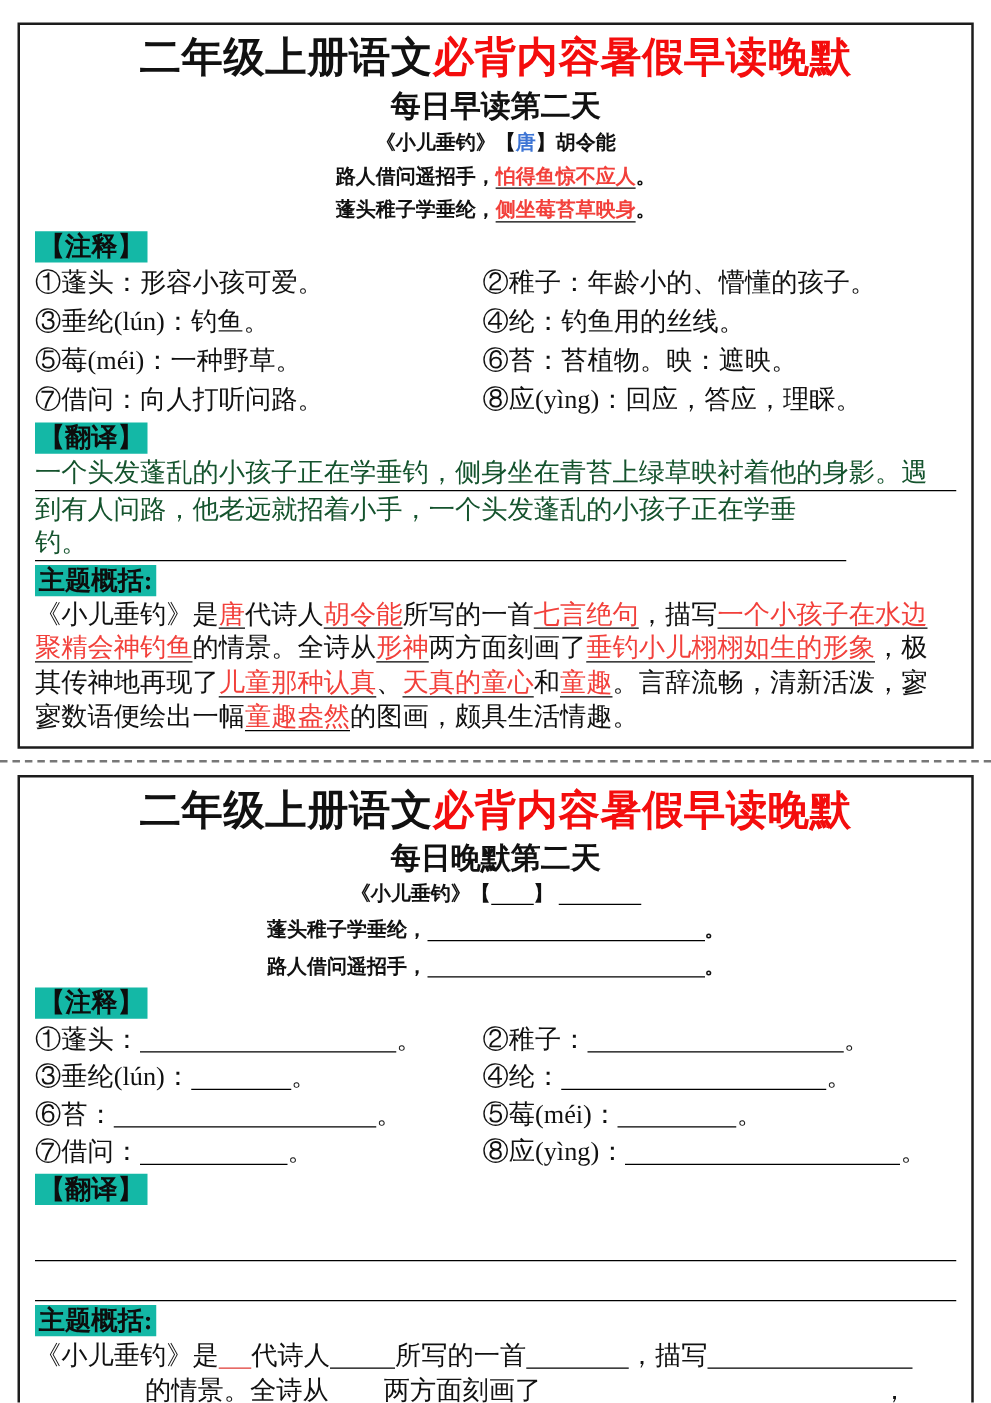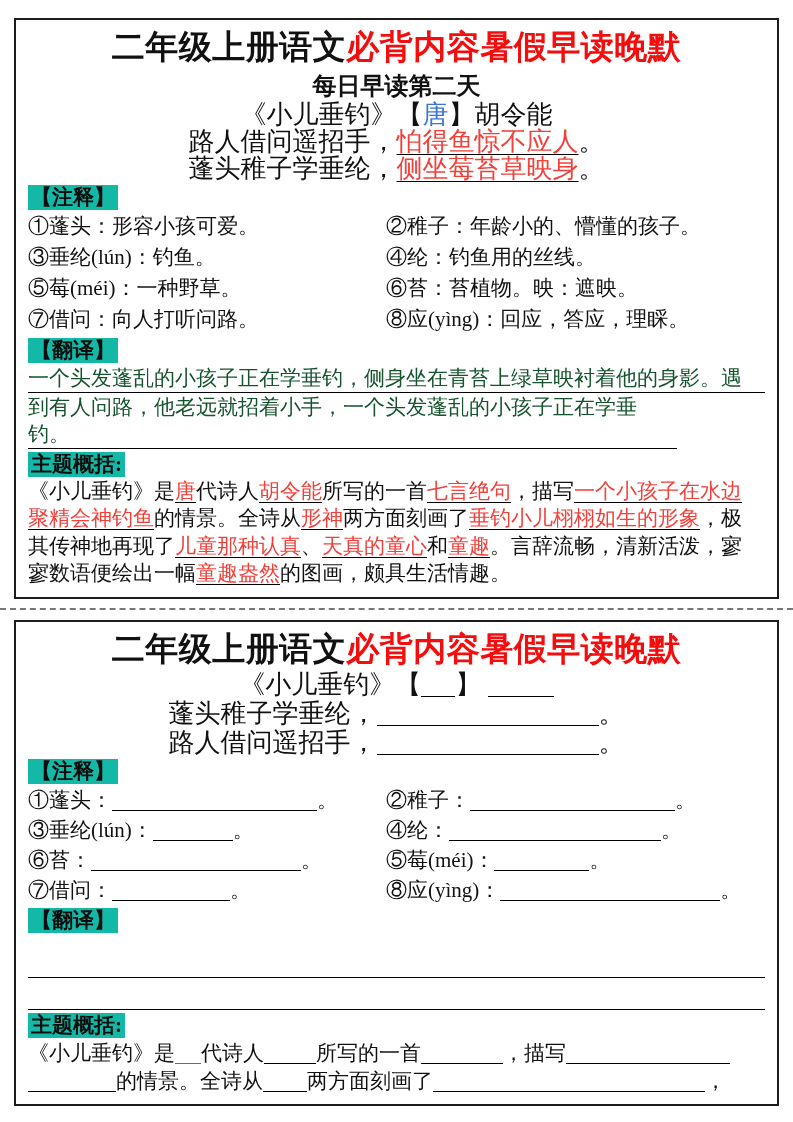--- a/index.html
+++ b/index.html
@@ -24,21 +24,21 @@
     line-height:1.35;
     letter-spacing:0.5px;
     white-space:nowrap;
   }
   .title-red { color:#F40D0D; }
   .subtitle {
     text-align:center; font-size:24px; font-weight:bold;
     line-height:30px; margin-top:1px;
   }
   .poem-line {
-    text-align:center; font-size:26px; line-height:27px;
+    text-align:center; font-size:16px; line-height:27px;font-weight:bold;
   }
   .label-green {
     display:inline-block;
     background:#14b8a6; color:#0d0d0d;
     font-size:21px; font-weight:600;
     line-height:25px; padding:0 3px;
     margin:3px 0 1px 0;
   }
   .notes-grid {
     display:grid; grid-template-columns:358px auto;
@@ -124,20 +124,21 @@
       <div class="theme-line"><span class="seg-k">寥数语便绘出一幅</span><span class="seg-ru">童趣盎然</span><span class="seg-k">的图画，颇具生活情趣。</span></div>
     </div>
   </div>
 
   <div class="divider"></div>
 
   <div class="card card2">
     <div class="main-title">
       <span>二年级上册语文</span><span class="title-red">必背内容暑假早读晚默</span>
     </div>
+    <div class="subtitle">每日晚默第二天</div>
 
     <div class="poem-line"><span class="seg-k">《小儿垂钓》【</span><span class="seg-blank" style="width: 34px;"></span><span class="seg-k">】</span><span class="seg-k"> </span><span class="seg-blank" style="width: 66px;"></span></div>
     <div class="poem-line mt2"><span class="seg-k">蓬头稚子学垂纶，</span><span class="seg-blank" style="width: 222px;"></span><span class="seg-k">。</span></div>
     <div class="poem-line mt2"><span class="seg-k">路人借问遥招手，</span><span class="seg-blank" style="width: 222px;"></span><span class="seg-k">。</span></div>
 
     <div class="label-green">【注释】</div>
     <div class="notes-grid">
       <div><span class="seg-k">①蓬头：</span><span class="seg-blank" style="width: 205px;"></span><span class="seg-k">。</span></div>
       <div><span class="seg-k">②稚子：</span><span class="seg-blank" style="width: 205px;"></span><span class="seg-k">。</span></div>
       <div><span class="seg-k">③垂纶(lún)：</span><span class="seg-blank" style="width: 80px;"></span><span class="seg-k">。</span></div>

